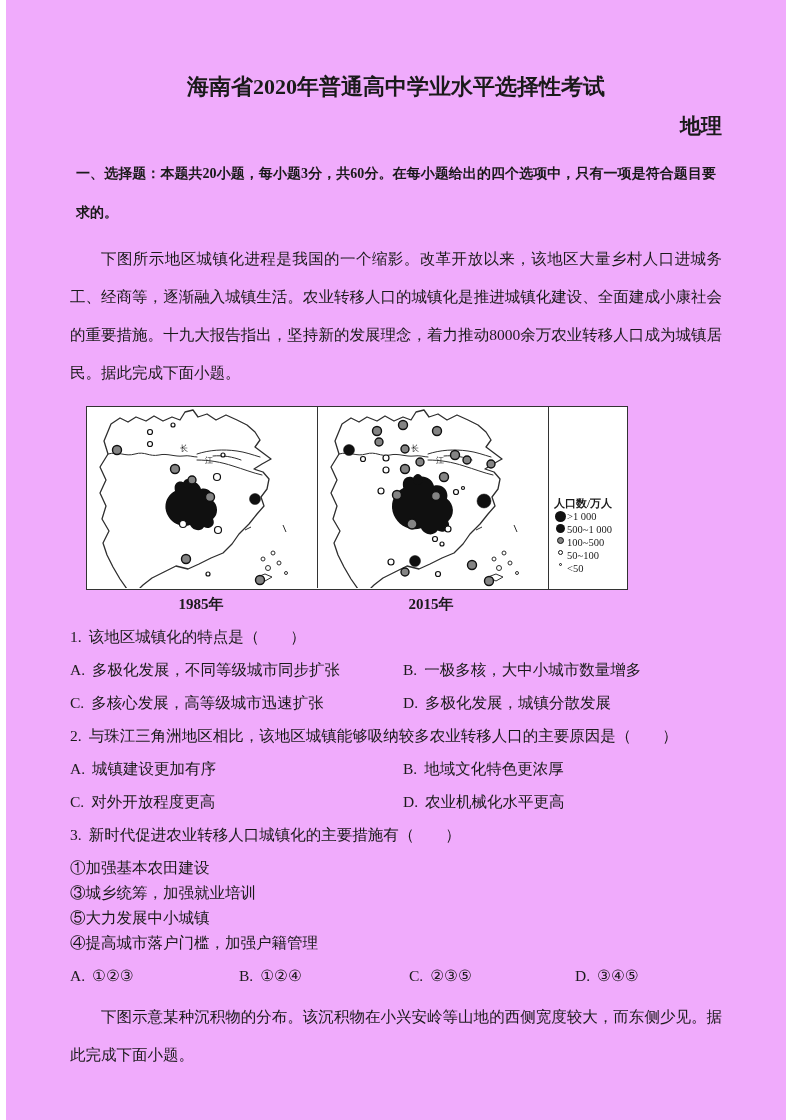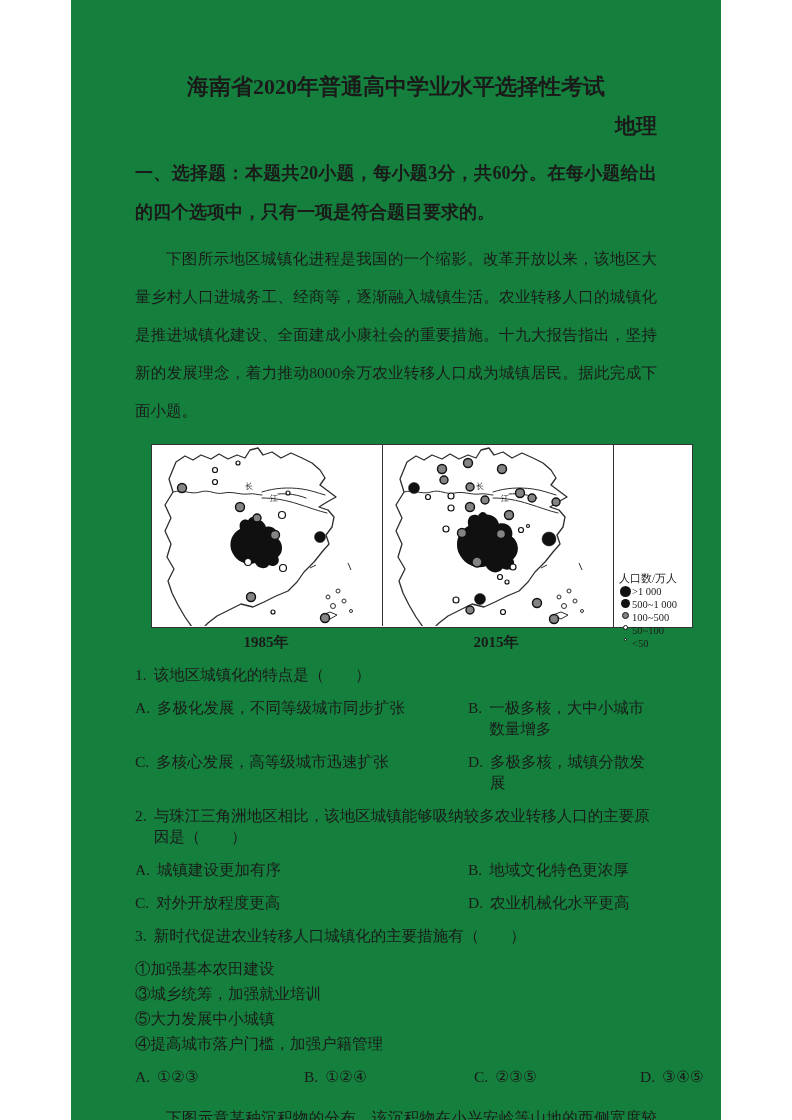--- a/index.html
+++ b/index.html
@@ -1,43 +1,43 @@
 <!DOCTYPE html>
 <html><head>
 <meta charset="utf-8">
 <style>
   html,body{margin:0;padding:0;background:#fff;}
   .page{
     position:relative;
-    width:650px;height:1120px;
+    width:780px;height:1120px;
     margin:0 auto;
     box-sizing:border-box;
     padding:0 64px;
-    background:#15803d;
+    background:#f0abfc;
     color:#1a1a1a;
     font-family:"Liberation Serif","DejaVu Serif",serif;
     overflow:hidden;
   }
   .doc-title{
     margin:72px 0 0;
     text-align:center;
     font-size:22px;
     font-weight:bold;
     line-height:30px;
   }
   .doc-subject{
     margin:10px 0 0;
     text-align:right;
     font-size:21px;
     font-weight:bold;
     line-height:28px;
   }
   .sec-heading{
-    margin:14px 0 0;
-    font-size:18px;
+    margin:14px 6px 0;
+    font-size:14px;
     font-weight:bold;
     line-height:39px;
     text-align:justify;
   }
   .para{
     margin:8px 0 0;
     font-size:15.5px;
     line-height:38px;
     text-indent:2em;
     text-align:justify;
@@ -52,21 +52,21 @@
     background:#fff;
   }
   .map-panel{width:230px;height:181px;flex:0 0 230px;}
   .map-panel.second{border-left:1.5px solid #333;}
   .legend{
     flex:1;
     border-left:1.5px solid #333;
     box-sizing:border-box;
     padding:90px 2px 0 5px;
   }
-  .lg-title{font-size:11px;line-height:13px;font-weight:400;margin-top:37px;}
+  .lg-title{font-size:11px;line-height:13px;font-weight:700;}
   .lg-row{display:flex;align-items:flex-start;margin-top:1px;font-size:10.5px;line-height:12px;}
   .dot-wrap{width:13px;display:flex;justify-content:center;align-items:center;flex:0 0 13px;}
   .dot{display:inline-block;border-radius:50%;box-sizing:border-box;}
   .dot.b{background:#111;}
   .dot.g{background:#848484;border:1.5px solid #111;}
   .dot.w{background:#fff;border:1px solid #111;}
   .year-row{
     margin-left:16px;width:542px;
     display:flex;
     font-size:15px;font-weight:bold;
@@ -246,21 +246,21 @@
         <span>一极多核，大中小城市数量增多</span>
       </div>
     </div>
     <div class="opt-pair">
       <div class="opt">
         <span class="opt-label">C.</span>
         <span>多核心发展，高等级城市迅速扩张</span>
       </div>
       <div class="opt">
         <span class="opt-label">D.</span>
-        <span>多极多核，城镇分散发展</span>
+        <span>多极化发展，城镇分散发展</span>
       </div>
     </div>
 
     <div class="q-row opt">
       <span class="opt-label">2.</span>
       <span>与珠江三角洲地区相比，该地区城镇能够吸纳较多农业转移人口的主要原因是（　　）</span>
     </div>
     <div class="opt-pair">
       <div class="opt">
         <span class="opt-label">A.</span>

